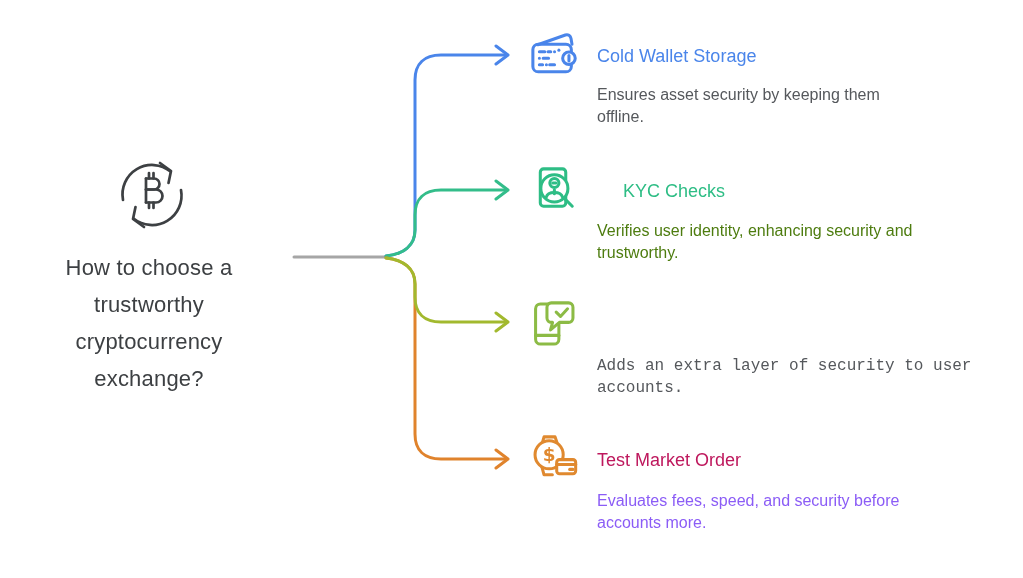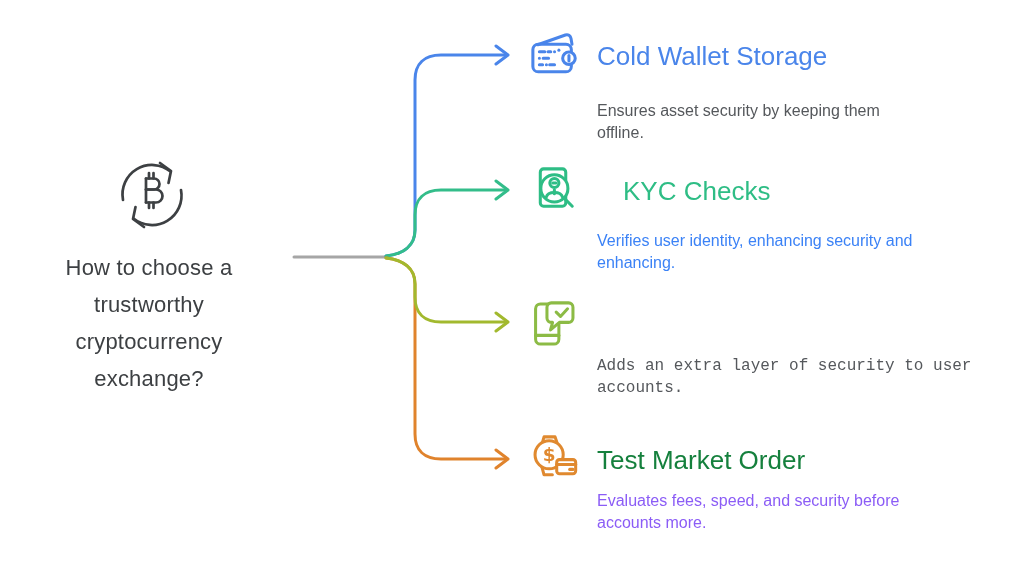--- a/index.html
+++ b/index.html
@@ -48,36 +48,36 @@
     fill: none;
     stroke: currentColor;
     stroke-width: 2.8;
     stroke-linecap: round;
     stroke-linejoin: round;
   }
   .icon-fill-white { fill: #ffffff; }
   .item-title {
     position: absolute;
     left: 597px;
-    font-size: 26px;
+    font-size: 18px;
     font-weight: 400;
     line-height: 26px;
     white-space: nowrap;
   }
   .item-desc {
     position: absolute;
     left: 597px;
     width: 400px;
     font-size: 16px;
     font-weight: 400;
     line-height: 22px;
   }
   .i1-icon { left: 528px; top: 29px; }
   .i1-title { top: 43px; }
-  .i1-desc { top: 100px; }
+  .i1-desc { top: 84px; }
   .i2-icon { left: 530px; top: 164px; }
   .i2-title { top: 178px; }
   .i2-desc { top: 220px; }
   .i3-icon { left: 528px; top: 298px; }
   .i3-title { top: 311px; }
   .i3-desc { top: 355px; font-family: Liberation Mono, monospace; }
   .i4-icon { left: 528px; top: 432px; }
   .i4-title { top: 447px; }
   .i4-desc { top: 490px; }
 </style>
@@ -147,23 +147,23 @@
         <circle class="icon-fill-white" cx="22.5" cy="22.5" r="12.5"></circle>
         <circle cx="22.5" cy="17.5" r="4.2"></circle>
         <path d="M21,17.5 H24"></path>
         <path d="M15,30.5 C16.5,25 28.5,25 30,30.5"></path>
         <path d="M22.5,23.8 V27.5"></path>
         <path d="M31.5,31.5 L39,39"></path>
       </g>
     </svg>
   </div>
   <div class="item-title i2-title" style="color: rgb(46, 189, 133); margin-left: 26px;">KYC Checks</div>
-  <div class="item-desc i2-desc" style="color: #3b82f6; margin-top: 10px;">
+  <div class="item-desc i2-desc" style="color: #4d7c0f;">
     <div>Verifies user identity, enhancing security and</div>
-    <div>enhancing.</div>
+    <div>trustworthy.</div>
   </div>
 
   <div class="item-icon i3-icon" style="color: rgb(140, 187, 69);">
     <svg viewBox="0 0 48 48" xmlns="http://www.w3.org/2000/svg">
       <g class="icon-stroke">
         <rect x="7" y="5.5" width="21.5" height="37" rx="4.5"></rect>
         <path d="M7,34.5 H28.5"></path>
         <path class="icon-fill-white" d="M21.5,4.5 H37.5 a4,4 0 0 1 4,4 v10 a4,4 0 0 1 -4,4 h-8.5 l-8.2,7 l1.9,-7 h-1.2 a4,4 0 0 1 -4,-4 v-10 a4,4 0 0 1 4,-4 z"></path>
         <path d="M26,13 L30,17 L36.5,10"></path>
       </g>
@@ -180,19 +180,19 @@
         <path d="M12.8,11.5 L14.8,4.5 H25 L26.8,10"></path>
         <path d="M12.5,31 L14.8,39.5 H22.5"></path>
         <circle class="icon-fill-white" cx="19.5" cy="21" r="13"></circle>
         <rect class="icon-fill-white" x="26.5" y="25.5" width="17.5" height="13" rx="2.5"></rect>
         <path d="M26.5,30 H44"></path>
         <path d="M38.5,34.5 H41.5"></path>
       </g>
       <text x="19.5" y="27" text-anchor="middle" font-size="17" font-weight="bold" fill="currentColor" font-family="'DejaVu Sans', sans-serif">$</text>
     </svg>
   </div>
-  <div class="item-title i4-title" style="color: #15803d;">Test Market Order</div>
+  <div class="item-title i4-title" style="color: #be185d;">Test Market Order</div>
   <div class="item-desc i4-desc" style="color: #8b5cf6;">
     <div>Evaluates fees, speed, and security before</div>
     <div>accounts more.</div>
   </div>
 
 </div>
 
 </body></html>

